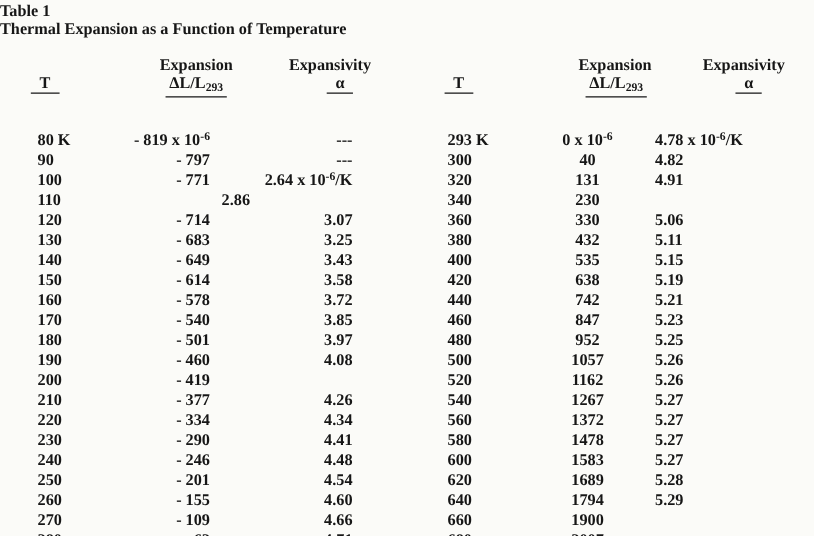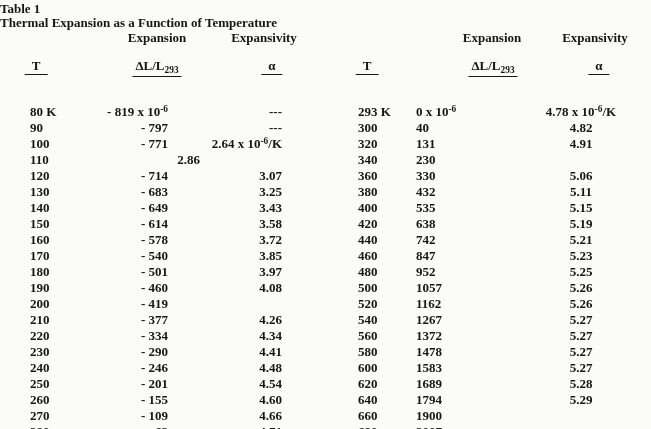--- a/index.html
+++ b/index.html
@@ -14,32 +14,32 @@
   }
   #page { position:relative; width:651px; height:429px; overflow:hidden; }
 
   .center-line { position:absolute; left:0; right:0; text-align:left; font-size:13px; white-space:nowrap; }
   #title { top:1px; }
   #subtitle { top:15px; }
 
   .h { position:absolute; transform:translateX(-50%); white-space:nowrap; font-size:13px; line-height:13px; }
   .h.u { border-bottom:1.5px solid var(--ink); padding:0 3px 2px; }
   .h.u.wide { padding:0 7px 2px; }
-  .hl1 { top:31px; }
+  .hl1 { top:45px; }
   .hl2 { top:59px; }
 
   .rows { position:absolute; top:104px; left:0; width:651px; }
   .row { display:flex; height:16px; line-height:16px; font-size:13px; white-space:nowrap; }
   .row span { display:block; }
   .rows-left .c0 { margin-left:30px; width:56px; text-align:left; }
   .rows-left .c1 { width:82px;  text-align:right; }
   .rows-left .c2 { width:114px; text-align:right; }
   .rows-right .c0 { margin-left:358px; width:58px; text-align:left; }
-  .rows-right .c1 { width:108px; text-align:left; }
-  .rows-right .c2 { width:114px; text-align:center; }
+  .rows-right .c1 { width:108px; text-align:center; }
+  .rows-right .c2 { width:114px; text-align:left; }
 
   sup { font-size:0.72em; position:relative; top:-0.45em; vertical-align:baseline; }
   sub { font-size:0.72em; position:relative; top:0.28em;  vertical-align:baseline; }
 </style>
 </head>
 <body>
 
 <div id="page">
 
   <div id="title" class="center-line">Table 1</div>

